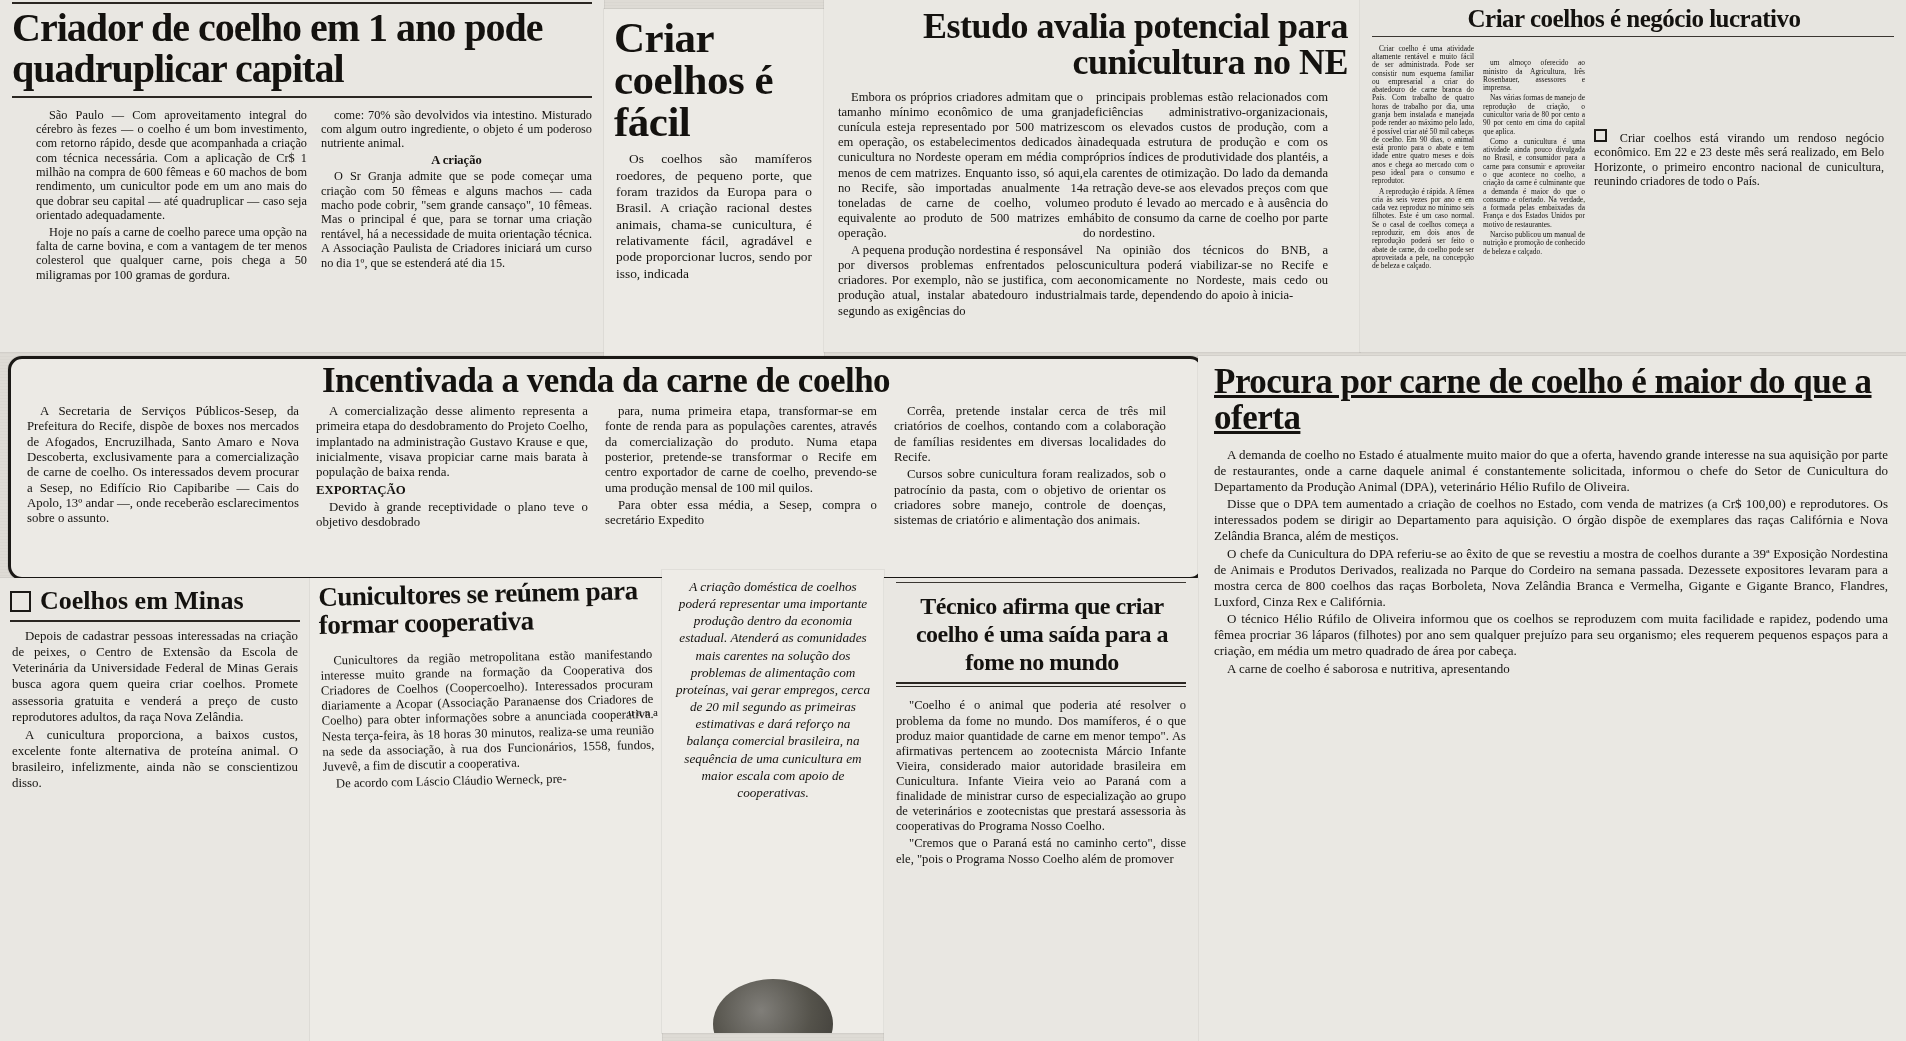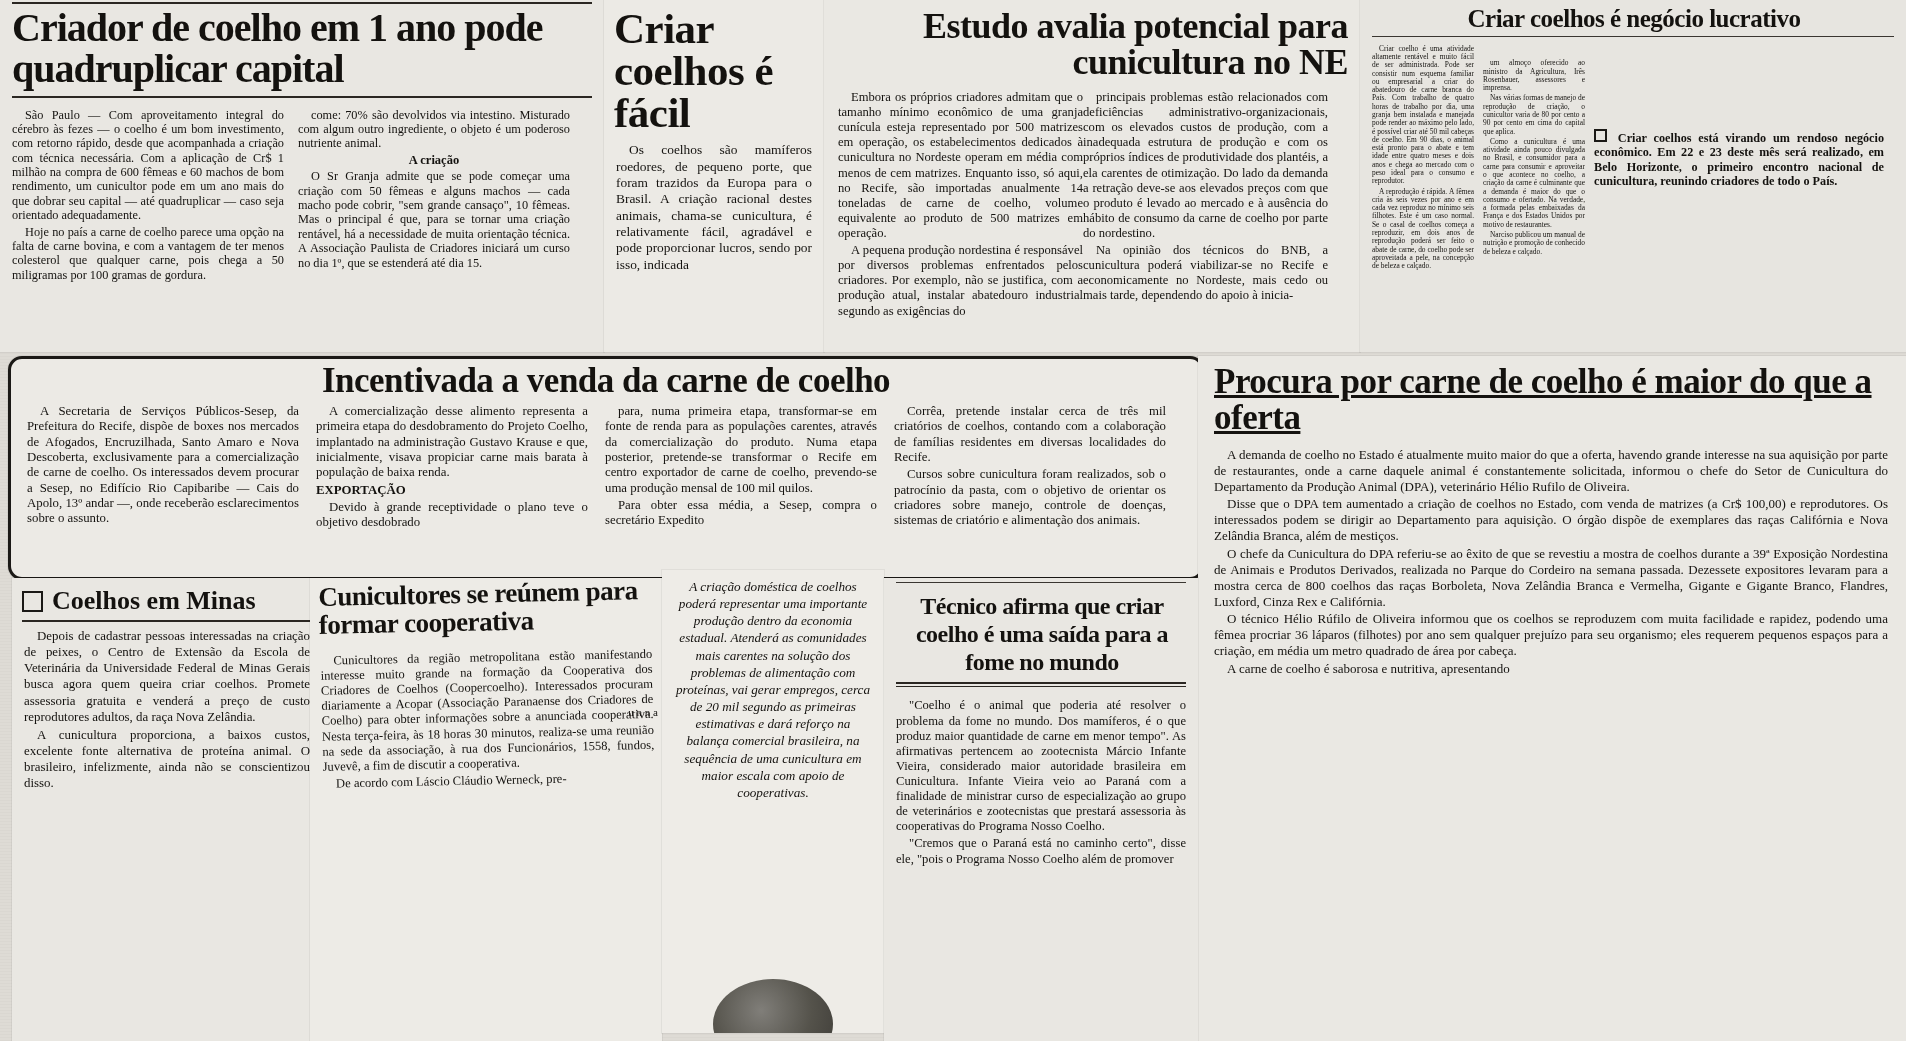--- a/index.html
+++ b/index.html
@@ -28,54 +28,54 @@
   .col{box-sizing:border-box;}
   .rule{height:2px;background:#2b2722;}
   .thin{height:1px;background:#3a3631;}
   .subhead{font-weight:700;font-size:12.5px;text-align:center;margin:4px 0 2px;text-indent:0 !important;}
   
   #clip1{left:0;top:0;width:604px;height:352px;background:#e9e7e2;}
   #clip1 .masthead{display:flex;align-items:center;gap:10px;padding:6px 10px 2px 12px;font-size:17px;font-weight:700;}
   #clip1 .masthead .sq{width:12px;height:12px;border:2px solid #1b1916;display:inline-block;}
   #clip1 .jb{border:2px solid #1b1916;padding:0 6px;font-size:17px;letter-spacing:0.5px;}
   #clip1 h1{margin:4px 10px 0 12px;font-size:40px;line-height:1.02;font-weight:700;letter-spacing:-1px;}
-  #clip1 .cols{display:flex;gap:14px;padding:10px 12px 0 12px;}
+  #clip1 .cols{display:flex;gap:14px;padding:10px 12px 0 12px;margin-left:24px;}
   #clip1 .cols .col{width:272px;}
   
-  #clip2{left:604px;top:0;width:220px;height:352px;background:#eceae5;}
+  #clip2{left:604px;top:9px;width:220px;height:352px;background:#eceae5;}
   #clip2 h1{margin:8px 8px 0 10px;font-size:43px;line-height:0.98;font-weight:700;}
   #clip2 .body{padding:8px 12px 0 12px;font-size:13.4px;line-height:1.22;}
   
   #clip3{left:824px;top:0;width:536px;height:352px;background:#eae8e3;}
   #clip3 h1{margin:8px 12px 4px 14px;font-size:36px;line-height:1.0;font-weight:700;text-align:right;}
   #clip3 .cols{display:flex;padding:6px 14px 0 14px;}
   #clip3 .cols .col{width:245px;}
   #clip3 .body{font-size:12.6px;line-height:1.2;}
   
   #clip4{left:1360px;top:0;width:546px;height:352px;background:#e7e5e0;}
   #clip4 h1{margin:6px 10px 4px 12px;font-size:25px;line-height:1.03;font-weight:700;text-align:center;}
   #clip4 .cols{display:flex;gap:9px;padding:4px 12px 0 12px;align-items:center;}
   #clip4 .cols .col{width:102px;}
   #clip4 .tiny{font-size:7.4px;line-height:1.12;text-align:justify;}
   #clip4 .tiny p{margin:0 0 2px 0;text-indent:7px;}
-  #clip4 .boxnote{font-size:12.2px;line-height:1.16;text-align:justify;font-weight:700;}
+  #clip4 .boxnote{font-size:12.2px;line-height:1.16;text-align:justify;font-weight:400;}
   #clip4 .sq{display:inline-block;width:9px;height:9px;border:2px solid #1b1916;margin-right:4px;}
   
   #clip5{left:8px;top:356px;width:1190px;height:218px;background:#eceae5;
     border:3px solid #1b1916;border-radius:14px;}
   #clip5 h1{margin:4px 0 2px 0;font-size:35px;text-align:center;font-weight:700;letter-spacing:-0.5px;}
   #clip5 .cols{display:flex;gap:17px;padding:4px 16px 0 16px;}
   #clip5 .cols .col{width:272px;}
   #clip5 .body{font-size:12.8px;line-height:1.2;}
   
   #clip6{left:1198px;top:356px;width:708px;height:685px;background:#eae8e3;}
   #clip6 h1{margin:8px 14px 6px 16px;font-size:35px;line-height:1.04;font-weight:700;text-decoration:underline;}
   #clip6 .body{padding:4px 18px 0 16px;font-size:13px;line-height:1.22;}
   
-  #clip7{left:12px;top:578px;width:310px;height:463px;background:#e9e7e2;}
+  #clip7{left:0;top:578px;width:310px;height:463px;background:#e9e7e2;}
   #clip7 .ttl{display:flex;align-items:center;gap:9px;padding:8px 0 4px 10px;font-size:26px;font-weight:700;}
   #clip7 .ttl .sq{width:17px;height:17px;border:2.5px solid #1b1916;display:inline-block;}
   #clip7 .body{padding:6px 12px 0 12px;font-size:12.9px;line-height:1.25;}
   
   #clip8{left:310px;top:578px;width:352px;height:463px;background:#edebe6;}
   #clip8 h1{margin:6px 6px 2px 8px;font-size:27px;line-height:1.03;font-weight:700;transform:rotate(-1.2deg);transform-origin:left top;}
   #clip8 .body{padding:12px 10px 0 10px;font-size:12.6px;line-height:1.2;transform:rotate(-1.2deg);transform-origin:left top;}
   #clip8 .sidecol{position:absolute;right:4px;top:126px;font-size:11px;line-height:1.5;}
   
   #clip9{left:662px;top:570px;width:222px;height:463px;background:#eeece7;}

